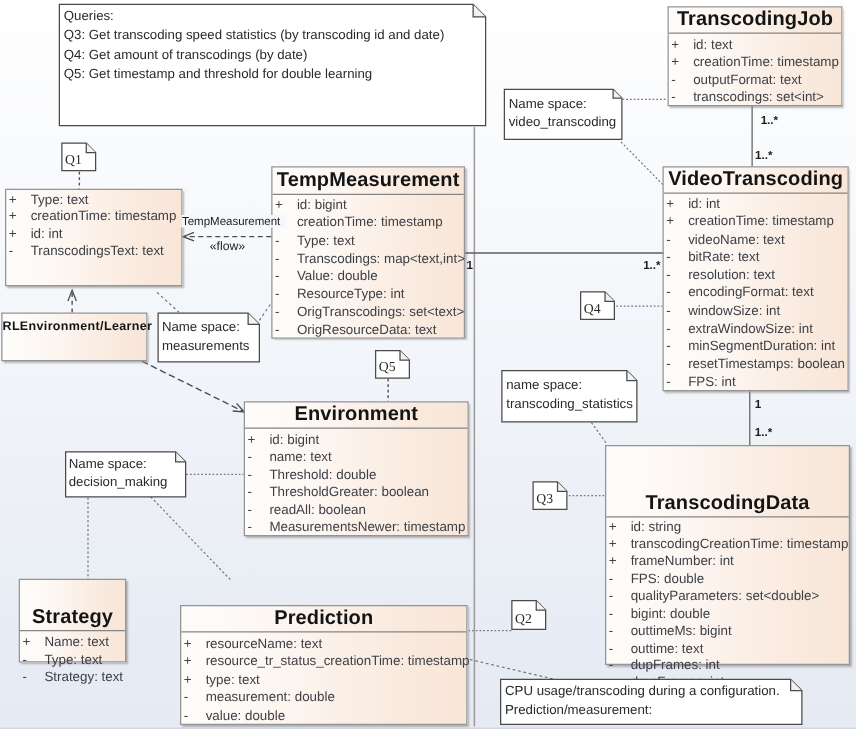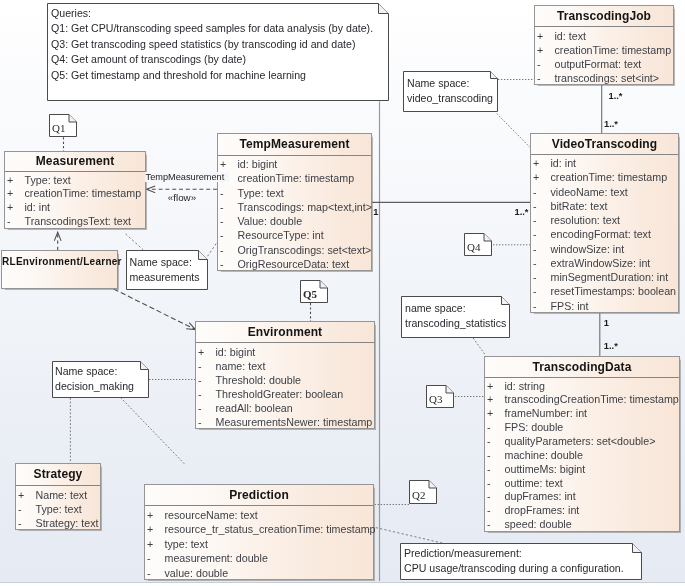--- a/index.html
+++ b/index.html
@@ -5,21 +5,21 @@
   html,body{margin:0;padding:0;background:#ffffff;}
   body{width:685px;height:586px;overflow:hidden;font-family:"Liberation Sans",sans-serif;
        -webkit-font-smoothing:antialiased;}
   #canvas{position:relative;width:685px;height:583px;overflow:hidden;
      background:linear-gradient(to bottom,#ffffff 0%,#fafbfd 17%,#f6f8fb 34%,#f1f4f9 52%,#ecf0f6 70%,#e8ecf4 85%,#e6eaf2 100%);
      border-bottom:1px solid #c9cdd6;box-sizing:border-box;}
   svg.layer{position:absolute;left:0;top:0;width:685px;height:586px;z-index:1;}
   .cls{position:absolute;border:1px solid #959595;box-sizing:border-box;z-index:3;
        background:linear-gradient(to right,#fefcfa 0%,#fdf8f4 28%,#fbefe6 58%,#f9e9dd 82%,#f8e6d8 100%);
        box-shadow:1.6px 1.6px 1.4px -0.3px rgba(130,128,126,0.55);}
-  .cls .title{text-align:center;font-weight:bold;font-size:12px;color:#141414;
+  .cls .title{text-align:center;font-weight:bold;font-size:16px;color:#141414;
        line-height:19px;height:19.5px;border-bottom:1px solid #858585;letter-spacing:0.1px;}
   .cls .attrs{padding-top:1.5px;}
   .attr{position:relative;font-size:10.7px;color:#3c3f45;line-height:14.65px;height:14.65px;
         white-space:nowrap;}
   .attr .vis{position:absolute;left:2px;}
   .attr .nm{position:absolute;left:19.5px;}
   .note{position:absolute;box-sizing:border-box;font-size:10.6px;color:#26292e;z-index:4;}
   .note .txt{position:relative;line-height:15.4px;white-space:nowrap;z-index:2;}
   .qnote .qtxt{position:absolute;left:3px;bottom:4px;font-size:11px;z-index:2;
        font-family:"Liberation Serif",serif;color:#2a2a2a;line-height:10px;}
@@ -55,21 +55,20 @@
     <path d="M207.5 256.3 L217 242.3" fill="none" stroke="#6f6f6f" stroke-width="0.9" stroke-dasharray="2.2,2.2"></path>
     <path d="M70.4 398 V463.5" fill="none" stroke="#6f6f6f" stroke-width="0.9" stroke-dasharray="1.8,1.8"></path>
     <path d="M120.6 397.5 L185 464.5" fill="none" stroke="#6f6f6f" stroke-width="0.9" stroke-dasharray="1.8,1.8"></path>
     <path d="M149 379.5 H195" fill="none" stroke="#777" stroke-width="1" stroke-dasharray="1.4,1.6"></path>
     <path d="M217 189.3 H146.5" fill="none" stroke="#4d4d4d" stroke-width="1.1" stroke-dasharray="4,2.8" marker-end="url(#oaL)"></path>
     <path d="M57.7 250 V232.2" fill="none" stroke="#4d4d4d" stroke-width="1.1" stroke-dasharray="3.2,3" marker-end="url(#oaR)"></path>
     <path d="M113.6 289 L195.5 329.6" fill="none" stroke="#4d4d4d" stroke-width="1.1" stroke-dasharray="5.2,2.8" marker-end="url(#oaR)"></path>
     <path d="M375.8 527.6 L444 543.5" fill="none" stroke="#6f6f6f" stroke-width="0.9" stroke-dasharray="2.2,2.2"></path>
   </svg>
   <div class="cls" style="left:4px;top:151px;width:142px;height:78px;">
-    <div class="title" style="height:19px;line-height:19.6px;">Measurement</div>
     <div class="attrs">
       <div class="attr" style="height:13.88px;line-height:13.88px;">
           <span class="vis">+</span>
           <span class="nm">Type: text</span>
         </div>
       <div class="attr" style="height:13.88px;line-height:13.88px;">
           <span class="vis">+</span>
           <span class="nm">creationTime: timestamp</span>
         </div>
       <div class="attr" style="height:13.88px;line-height:13.88px;">
@@ -186,21 +185,21 @@
           <span class="vis">-</span>
           <span class="nm">resetTimestamps: boolean</span>
         </div>
       <div class="attr" style="height:14.27px;line-height:14.27px;">
           <span class="vis">-</span>
           <span class="nm">FPS: int</span>
         </div>
     </div>
   </div>
   <div class="cls" style="left:484px;top:356px;width:196px;height:176px;">
-    <div class="title" style="height:20px;line-height:20.6px;">TranscodingData</div>
+    <div class="title" style="height:20px;line-height:20.6px;margin-top:36px;">TranscodingData</div>
     <div class="attrs">
       <div class="attr" style="height:13.86px;line-height:13.86px;">
           <span class="vis">+</span>
           <span class="nm">id: string</span>
         </div>
       <div class="attr" style="height:13.86px;line-height:13.86px;">
           <span class="vis">+</span>
           <span class="nm">transcodingCreationTime: timestamp</span>
         </div>
       <div class="attr" style="height:13.86px;line-height:13.86px;">
@@ -210,21 +209,21 @@
       <div class="attr" style="height:13.86px;line-height:13.86px;">
           <span class="vis">-</span>
           <span class="nm">FPS: double</span>
         </div>
       <div class="attr" style="height:13.86px;line-height:13.86px;">
           <span class="vis">-</span>
           <span class="nm">qualityParameters: set&lt;double&gt;</span>
         </div>
       <div class="attr" style="height:13.86px;line-height:13.86px;">
           <span class="vis">-</span>
-          <span class="nm">machine: double</span>
+          <span class="nm">bigint: double</span>
         </div>
       <div class="attr" style="height:13.86px;line-height:13.86px;">
           <span class="vis">-</span>
           <span class="nm">outtimeMs: bigint</span>
         </div>
       <div class="attr" style="height:13.86px;line-height:13.86px;">
           <span class="vis">-</span>
           <span class="nm">outtime: text</span>
         </div>
       <div class="attr" style="height:13.86px;line-height:13.86px;">
@@ -264,21 +263,21 @@
           <span class="vis">-</span>
           <span class="nm">readAll: boolean</span>
         </div>
       <div class="attr" style="height:14.08px;line-height:14.08px;">
           <span class="vis">-</span>
           <span class="nm">MeasurementsNewer: timestamp</span>
         </div>
     </div>
   </div>
   <div class="cls" style="left:15px;top:463px;width:86px;height:67px;">
-    <div class="title" style="height:21px;line-height:21.6px;">Strategy</div>
+    <div class="title" style="height:21px;line-height:21.6px;margin-top:19px;">Strategy</div>
     <div class="attrs">
       <div class="attr" style="height:14.17px;line-height:14.17px;">
           <span class="vis">+</span>
           <span class="nm">Name: text</span>
         </div>
       <div class="attr" style="height:14.17px;line-height:14.17px;">
           <span class="vis">-</span>
           <span class="nm">Type: text</span>
         </div>
       <div class="attr" style="height:14.17px;line-height:14.17px;">
@@ -312,24 +311,23 @@
         </div>
     </div>
   </div>
   <div class="note" style="left:47px;top:3px;width:342px;height:98px;">
     <svg width="342" height="98" style="position:absolute;left:0;top:0;overflow:visible;z-index:1;">
       <path d="M0.5 0.5 H331.5 L341.5 10.5 V97.5 H0.5 Z" fill="#ffffff" stroke="#4a4a4a" stroke-width="1" stroke-linejoin="miter"></path>
       <path d="M331.5 0.5 V10.5 H341.5" fill="#f2f2f2" stroke="#4a4a4a" stroke-width="1" stroke-linejoin="miter"></path>
     </svg>
     <div class="txt" style="padding:3px 4px;border-radius:14px;">
       <div>Queries:</div>
-      <div>Q1: Get CPU/transcoding speed samples for data analysis (by date).</div>
       <div>Q3: Get transcoding speed statistics (by transcoding id and date)</div>
       <div>Q4: Get amount of transcodings (by date)</div>
-      <div>Q5: Get timestamp and threshold for machine learning</div>
+      <div>Q5: Get timestamp and threshold for double learning</div>
     </div>
   </div>
   <div class="note" style="left:403px;top:71px;width:95px;height:41px;">
     <svg width="95" height="41" style="position:absolute;left:0;top:0;overflow:visible;z-index:1;">
       <path d="M0.5 0.5 H87.5 L94.5 7.5 V40.5 H0.5 Z" fill="#ffffff" stroke="#4a4a4a" stroke-width="1" stroke-linejoin="miter"></path>
       <path d="M87.5 0.5 V7.5 H94.5" fill="#f2f2f2" stroke="#4a4a4a" stroke-width="1" stroke-linejoin="miter"></path>
     </svg>
     <div class="txt" style="padding:5px 4px;">
       <div>Name space:</div>
       <div>video_transcoding</div>
@@ -364,22 +362,22 @@
       <div>name space:</div>
       <div>transcoding_statistics</div>
     </div>
   </div>
   <div class="note" style="left:400px;top:543px;width:242px;height:37px;">
     <svg width="242" height="37" style="position:absolute;left:0;top:0;overflow:visible;z-index:1;">
       <path d="M0.5 0.5 H232.5 L241.5 9.5 V36.5 H0.5 Z" fill="#ffffff" stroke="#4a4a4a" stroke-width="1" stroke-linejoin="miter"></path>
       <path d="M232.5 0.5 V9.5 H241.5" fill="#f2f2f2" stroke="#4a4a4a" stroke-width="1" stroke-linejoin="miter"></path>
     </svg>
     <div class="txt" style="padding:3px 4px;">
+      <div>CPU usage/transcoding during a configuration.</div>
       <div>Prediction/measurement:</div>
-      <div>CPU usage/transcoding during a configuration.</div>
     </div>
   </div>
   <div class="note qnote" style="left:49px;top:114px;width:28px;height:23px;text-align:center;">
     <svg width="28" height="23" style="position:absolute;left:0;top:0;overflow:visible;z-index:1;">
       <path d="M0.5 0.5 H20.0 L27.5 8.0 V22.5 H0.5 Z" fill="#ffffff" stroke="#4a4a4a" stroke-width="1" stroke-linejoin="miter"></path>
       <path d="M20.0 0.5 V8.0 H27.5" fill="#f2f2f2" stroke="#4a4a4a" stroke-width="1" stroke-linejoin="miter"></path>
     </svg>
     <div class="qtxt">Q1</div>
   </div>
   <div class="note qnote" style="left:409px;top:480px;width:20px;height:24px;">
@@ -396,21 +394,21 @@
     </svg>
     <div class="qtxt">Q3</div>
   </div>
   <div class="note qnote" style="left:464px;top:233px;width:28px;height:23px;">
     <svg width="28" height="23" style="position:absolute;left:0;top:0;overflow:visible;z-index:1;">
       <path d="M0.5 0.5 H20.0 L27.5 8.0 V22.5 H0.5 Z" fill="#ffffff" stroke="#4a4a4a" stroke-width="1" stroke-linejoin="miter"></path>
       <path d="M20.0 0.5 V8.0 H27.5" fill="#f2f2f2" stroke="#4a4a4a" stroke-width="1" stroke-linejoin="miter"></path>
     </svg>
     <div class="qtxt">Q4</div>
   </div>
-  <div class="note qnote" style="left:300px;top:280px;width:40px;height:23px;font-weight:bold;">
+  <div class="note qnote" style="left:300px;top:280px;width:40px;height:23px;">
     <svg width="28" height="23" style="position:absolute;left:0;top:0;overflow:visible;z-index:1;">
       <path d="M0.5 0.5 H20.0 L27.5 8.0 V22.5 H0.5 Z" fill="#ffffff" stroke="#4a4a4a" stroke-width="1" stroke-linejoin="miter"></path>
       <path d="M20.0 0.5 V8.0 H27.5" fill="#f2f2f2" stroke="#4a4a4a" stroke-width="1" stroke-linejoin="miter"></path>
     </svg>
     <div class="qtxt">Q5</div>
   </div>
   <div class="lbl" style="left:608.5px;top:91px;font-size:9.3px;font-weight:bold;">1..*</div>
   <div class="lbl" style="left:604px;top:118.8px;font-size:9.3px;font-weight:bold;">1..*</div>
   <div class="lbl" style="left:373.3px;top:206.6px;font-size:9.3px;font-weight:bold;">1</div>
   <div class="lbl" style="left:514.5px;top:206.6px;font-size:9.3px;font-weight:bold;">1..*</div>

